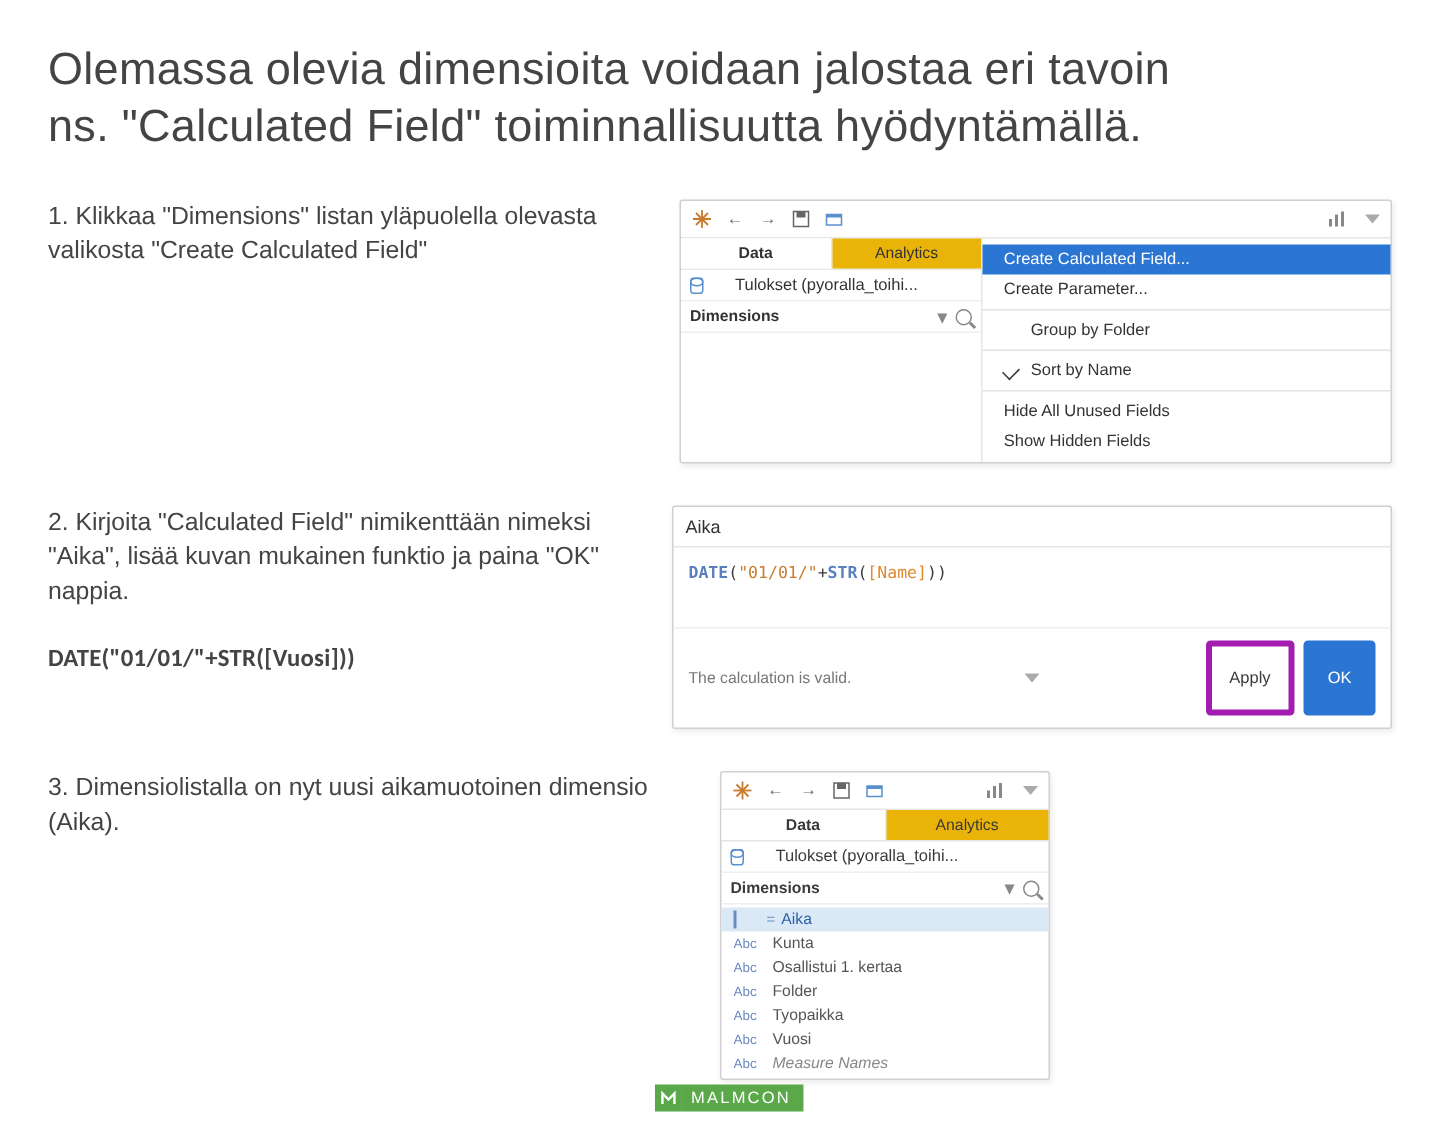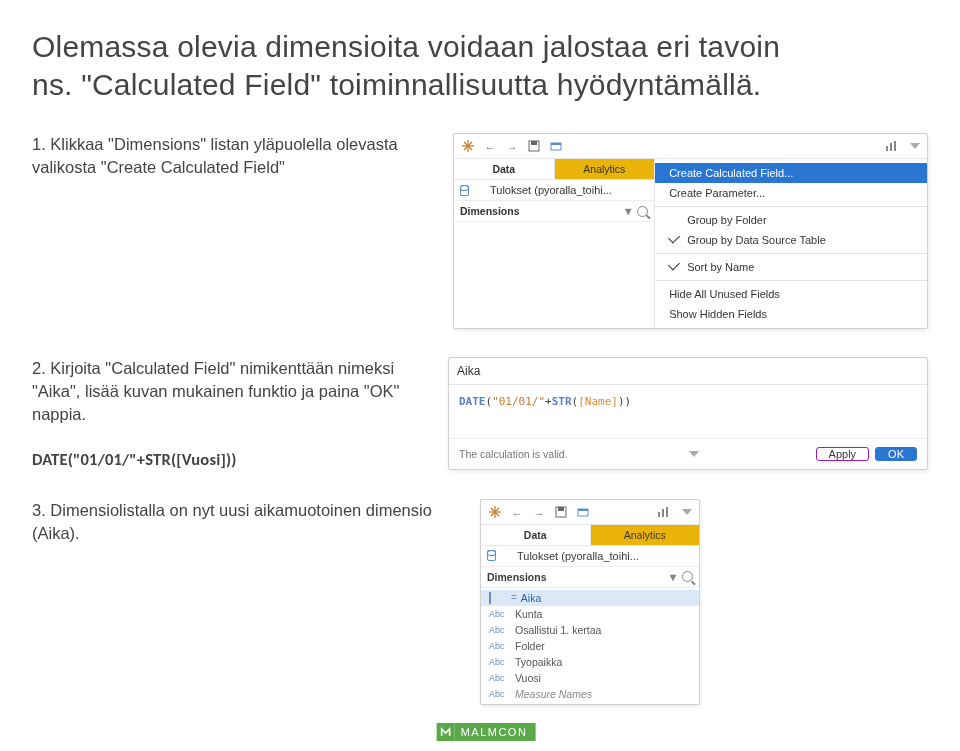--- a/index.html
+++ b/index.html
@@ -55,40 +55,40 @@
   .ds-row { display:flex; align-items:center; gap:21px; padding:4px 6px; border-bottom:1px solid #eee;}
   .cyl { width:9px; height:11px; border:1.3px solid #5a8fcf; border-radius:2px/3px; position:relative;}
   .cyl:before{content:"";position:absolute;top:-1px;left:-1.3px;right:-1.3px;height:4px;border:1.3px solid #5a8fcf;border-radius:50%;}
   .dimhdr { display:flex; align-items:center; justify-content:space-between; padding:3px 6px; font-weight:600; font-size:10.5px; border-bottom:1px solid #eee;}
   .mag { width:11px;height:11px;border:1.4px solid #888;border-radius:50%;position:relative;}
   .mag:after{content:"";position:absolute;width:5px;height:1.6px;background:#888;bottom:-2px;right:-4px;transform:rotate(45deg);}
   .menu { width:273px; padding:4px 0; }
   .mitem { padding:4px 14px; font-size:11px; }
   .mitem.sel { background:#2b76d2; color:#fff; }
   .msep { height:1px; background:#e2e2e2; margin:3px 0; }
-  .mchk { display:flex; align-items:flex-start; gap:8px; padding:4px 14px; font-size:11px;}
+  .mchk { display:flex; align-items:center; gap:8px; padding:4px 14px; font-size:11px;}
   .chk { width:10px; height:7px; border-left:1.8px solid #333; border-bottom:1.8px solid #333; transform:rotate(-45deg); visibility:hidden;}
   .chk.on{visibility:visible;}
   .panel1-wrap{position:relative;}
 
   
   .panel2 {
     width:480px; border:1px solid #d0d0d0; border-radius:2px;
     box-shadow:1px 2px 4px rgba(0,0,0,.08); background:#fff;
     font-size:11px;
   }
   .p2-name { padding:6px 8px; border-bottom:1px solid #e6e6e6; font-size:12px; color:#333;}
   .p2-formula { padding:10px 10px 30px 10px; font-family: Menlo, Consolas, monospace; font-size:11px;}
   .fn{color:#5a7fbf;font-weight:600;}
   .str{color:#ca7a2e;}
   .fld{color:#e08a2e;}
   .p2-foot{display:flex;align-items:center;justify-content:space-between;padding:8px 10px;border-top:1px solid #eee;}
   .valid{color:#777;font-size:10.5px;}
   .btns{display:flex;gap:6px;}
-  .btn{border:1px solid #a21caf;border-radius:3px;padding:0 12px;font-size:11px;background:#fff;}
+  .btn{border:4px solid #a21caf;border-radius:3px;padding:15px 12px;font-size:11px;background:#fff;}
   .btn.ok{background:#2b76d2;color:#fff;border-color:#2b76d2;}
   .tri{width:0;height:0;border-left:5px solid transparent;border-right:5px solid transparent;border-top:6px solid #aaa;display:inline-block;margin-left:4px;vertical-align:middle;}
 
   
   .panel3{width:220px;border:1px solid #d0d0d0;border-radius:2px;box-shadow:1px 2px 4px rgba(0,0,0,.08);background:#fff;font-size:11px;}
   .dimlist{padding:2px 0;}
   .drow{display:flex;align-items:center;gap:6px;padding:2px 8px;font-size:10.5px;color:#555;}
   .drow.sel{background:#dbe9f7;color:#2b5fa8;}
   .typ{width:20px;font-size:9px;color:#6a8dbf;text-align:left;}
   .typ.abc{color:#6a8dbf;}
@@ -172,24 +172,20 @@
           </div>
         </div>
         <div class="menu">
           <div class="mitem sel">Create Calculated Field...</div>
           <div class="mitem">Create Parameter...</div>
           <div class="msep"></div>
           <div class="mchk">
               <span class="chk"></span>
               <span>Group by Folder</span>
             </div>
-          <div class="mchk">
-              <span class="chk on"></span>
-              <span>Group by Data Source Table</span>
-            </div>
           <div class="msep"></div>
           <div class="mchk">
               <span class="chk on"></span>
               <span>Sort by Name</span>
             </div>
           <div class="msep"></div>
           <div class="mitem">Hide All Unused Fields</div>
           <div class="mitem">Show Hidden Fields</div>
         </div>
       </div>

